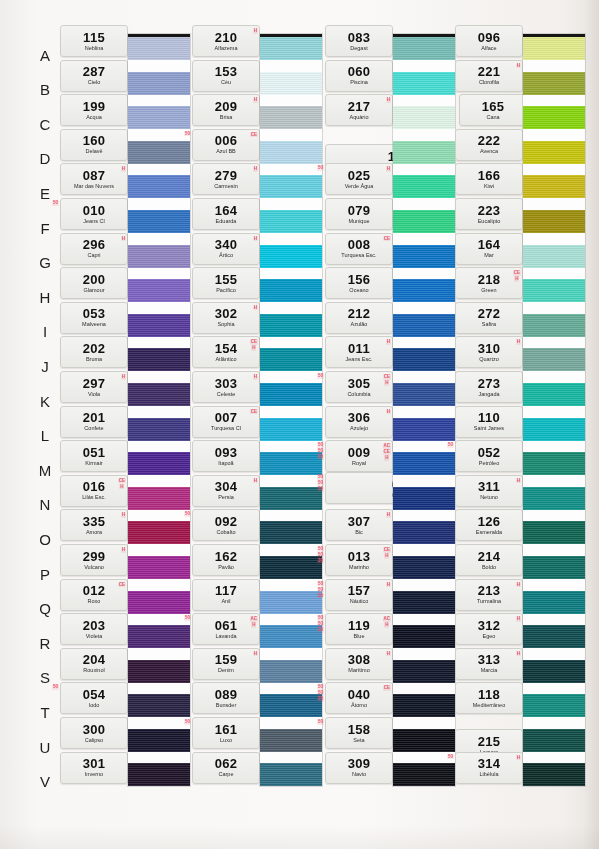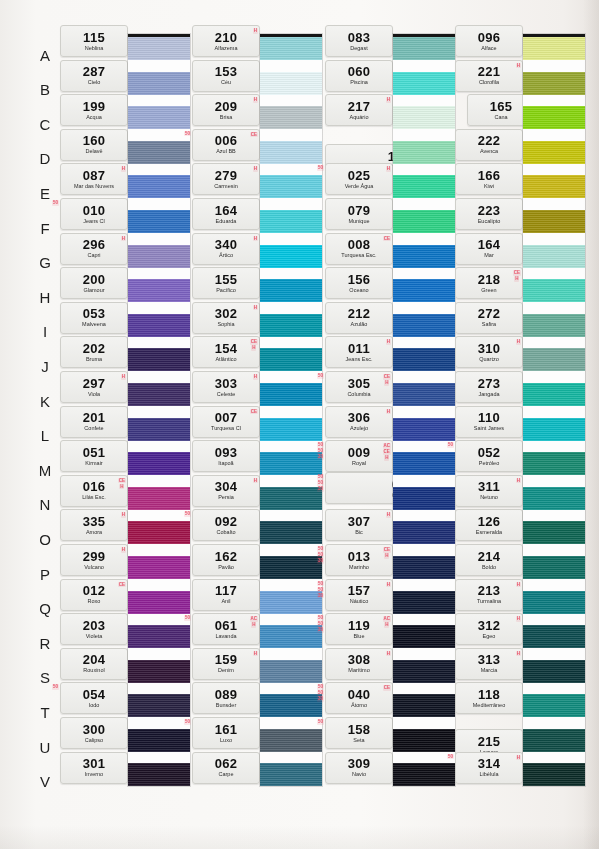--- a/index.html
+++ b/index.html
@@ -855,21 +855,21 @@
           <div class="num">096</div>
           <div class="nm">Alface</div>
         </div>
         <div class="card" style="left: 0px; top: 29.6px;">
           <div class="num">221</div>
           <div class="nm">Clorofila</div>
           <div class="badge-right">
             <span class="stamp">H</span>
           </div>
         </div>
-        <div class="card" style="left: 12px; top: 64.2px; text-align: right;">
+        <div class="card" style="left: 4px; top: 64.2px; text-align: right;">
           <div class="num">165</div>
           <div class="nm">Cana</div>
         </div>
         <div class="card" style="left: 0px; top: 98.8px;">
           <div class="num">222</div>
           <div class="nm">Avenca</div>
         </div>
         <div class="card" style="left: 0px; top: 133.4px;">
           <div class="num">166</div>
           <div class="nm">Kiwi</div>

